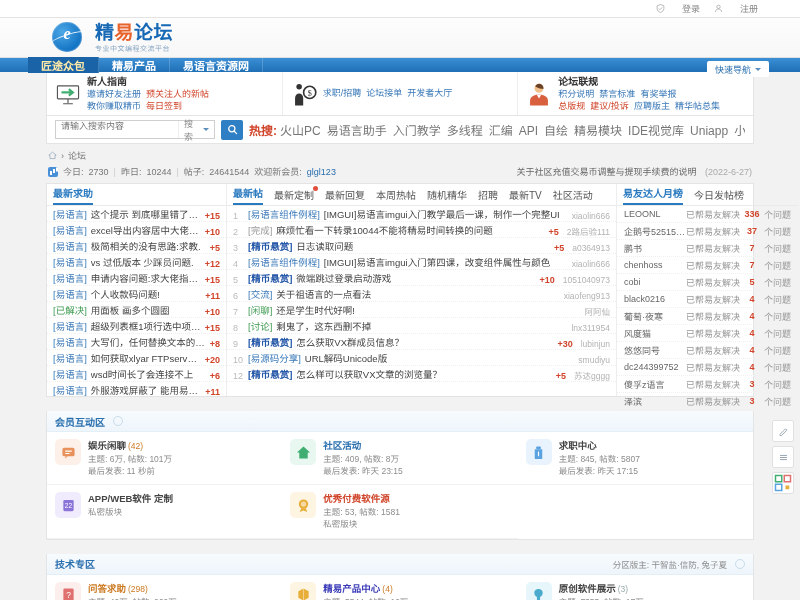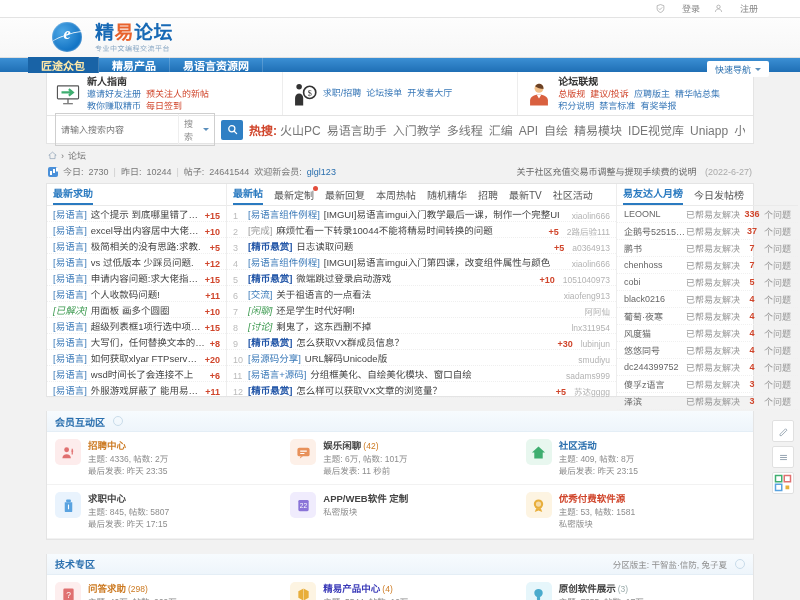--- a/index.html
+++ b/index.html
@@ -93,21 +93,21 @@
   .promo-links { font-size: 9px; color: #5d7a99; white-space: nowrap; }
   .promo-links .r { color: #d0452b; }
   .promo-links .b { color: #3a79b8; }
   .promo-links span { margin-right: 5px; }
 
   
   .searchrow {
     background: #fff; border: 1px solid #e4e4e4; border-top: none;
     height: 28px; display: flex; align-items: center; padding: 0 8px; gap: 6px;
   }
-  .s-box { width: 178px; height: 33px; border: 1px solid #cfcfcf; display: flex; align-items: center; }
+  .s-box { width: 178px; height: 19px; border: 1px solid #cfcfcf; display: flex; align-items: flex-start; }
   .s-input { flex: 1; border: none; outline: none; font-size: 9px; color: #999; padding-left: 5px; background: transparent; font-family: inherit; }
   .s-sel { font-size: 9px; color: #888; padding: 0 5px; display: flex; align-items: center; gap: 3px; border-left: 1px solid #eee; height: 100%; }
   .s-btn {
     width: 24px; height: 20px; background: #2f7fc4;
     display: flex; align-items: center; justify-content: center;
     border-radius: 2px;
   }
   .s-btn svg { width: 11px; height: 11px; }
   .hot { font-size: 12px; color: #777; white-space: nowrap; overflow: hidden; }
   .hot b { color: #d0452b; margin-right: 3px; }
@@ -135,21 +135,21 @@
   .ctab.active { color: #2a7ac0; font-weight: bold; border-bottom: 2px solid #2a7ac0; }
   .ctab .dot { position: absolute; top: -1px; right: -4px; width: 5px; height: 5px; background: #e34d3c; border-radius: 50%; }
 
   .lrow {
     display: flex; align-items: flex-end; gap: 4px;
     height: 16px; padding: 0 6px;
     border-bottom: 1px dotted #efefef;
     font-size: 9.5px; white-space: nowrap; overflow: hidden;
   }
   .lrow .tag { color: #3a79b8; flex: 0 0 auto; }
-  .lrow .tag.green { color: #3f9b52; font-style: italic; }
+  .lrow .tag.green { color: #3f9b52; }
   .lrow .tag.hl { color: #2457a8; font-weight: bold; }
   .lrow .tag.gray { color: #9a9a9a; }
   .lrow .tt { color: #444; overflow: hidden; text-overflow: ellipsis; flex: 1 1 auto; }
   .lrow .pts { color: #d0452b; font-weight: bold; flex: 0 0 auto; font-size: 9px; }
   .lrow .idx { color: #bbb; width: 11px; flex: 0 0 auto; font-size: 9px; }
   .lrow .author { color: #b3b3b3; flex: 0 0 auto; font-size: 8.5px; margin-left: 4px; }
 
   .rrow {
     display: flex; align-items: center; height: 17px; padding: 0 7px;
     border-bottom: 1px dotted #f0f0f0; font-size: 9px; white-space: nowrap;
@@ -261,22 +261,22 @@
 
     <div class="promo-cell">
       <svg class="promo-ico" viewBox="0 0 32 32">
         <circle cx="16" cy="9" r="5.5" fill="#f2c08a"></circle>
         <path d="M16 3.5c3 0 5.5 2.3 5.5 5 0 .7-.2 1.3-.4 1.3-2.5 0-8-1.3-9.8-3.2C12.3 4.6 14 3.5 16 3.5z" fill="#6b4226"></path>
         <path d="M5 30v-6c0-4.5 5-7.5 11-7.5s11 3 11 7.5v6z" fill="#d9603f"></path>
         <path d="M13 16.5l3 5 3-5" fill="#fff"></path>
       </svg>
       <div class="promo-body">
         <div class="promo-t">论坛联规</div>
+        <div class="promo-links"><span class="b">积分说明</span><span class="b">禁言标准</span><span class="b">有奖举报</span></div>
         <div class="promo-links"><span class="r">总版规</span><span class="r">建议/投诉</span><span class="b">应聘版主</span><span class="b">精华帖总集</span></div>
-        <div class="promo-links"><span class="b">积分说明</span><span class="b">禁言标准</span><span class="b">有奖举报</span></div>
       </div>
     </div>
 
   </div>
 
   <div class="searchrow">
     <div class="s-box">
       <input class="s-input" placeholder="请输入搜索内容" style="">
       <span class="s-sel">
         <span>搜索</span>
@@ -468,27 +468,20 @@
             <span class="author">lubinjun</span>
           </div>
         <div class="lrow">
             <span class="idx">10</span>
             <span class="tag">[易源码分享]</span>
             <span class="tt">URL解码Unicode版</span>
             <span class="pts"></span>
             <span class="author">smudiyu</span>
           </div>
         <div class="lrow">
-            <span class="idx">11</span>
-            <span class="tag">[易语言+源码]</span>
-            <span class="tt">分组框美化、自绘美化模块、窗口自绘</span>
-            <span class="pts"></span>
-            <span class="author">sadams999</span>
-          </div>
-        <div class="lrow">
             <span class="idx">12</span>
             <span class="tag hl">[精币悬赏]</span>
             <span class="tt">怎么样可以获取VX文章的浏览量？</span>
             <span class="pts">+5</span>
             <span class="author">苏达gggg</span>
           </div>
       </div>
     </div>
 
     <div class="col-r">
@@ -574,34 +567,20 @@
 
   </div>
 
   <div class="section">
     <div class="sec-head">
       <span>会员互动区</span>
       <span class="circ"></span>
     </div>
     <div class="sec-grid">
 
-      <div class="fcell">
-        <span class="fico" style="background:#fdecec">
-            <svg viewBox="0 0 16 16">
-              <circle cx="6" cy="5" r="2.6" fill="#e07070"></circle>
-              <path d="M1.5 14c0-2.5 2-4.2 4.5-4.2s4.5 1.7 4.5 4.2z" fill="#e07070"></path>
-              <path d="M12 4v6M11 6.5h2" stroke="#e07070" stroke-width="1.3"></path>
-            </svg>
-          </span>
-        <span class="fbody">
-          <div class="fname" style="color:#cc7a22">招聘中心</div>
-          <div class="fmeta">主题: 4336, 帖数: 2万</div>
-          <div class="fmeta">最后发表: 昨天 23:35</div>
-        </span>
-      </div>
 
       <div class="fcell">
         <span class="fico" style="background:#fdf0e8">
             <svg viewBox="0 0 16 16">
               <rect x="1.5" y="3" width="13" height="9" rx="2" fill="#e8915a"></rect>
               <path d="M5 12l-1 2.5L7.5 12z" fill="#e8915a"></path>
               <path d="M4.5 6.5h7M4.5 9h4.5" stroke="#fff" stroke-width="1.2"></path>
             </svg>
           </span>
         <span class="fbody">

